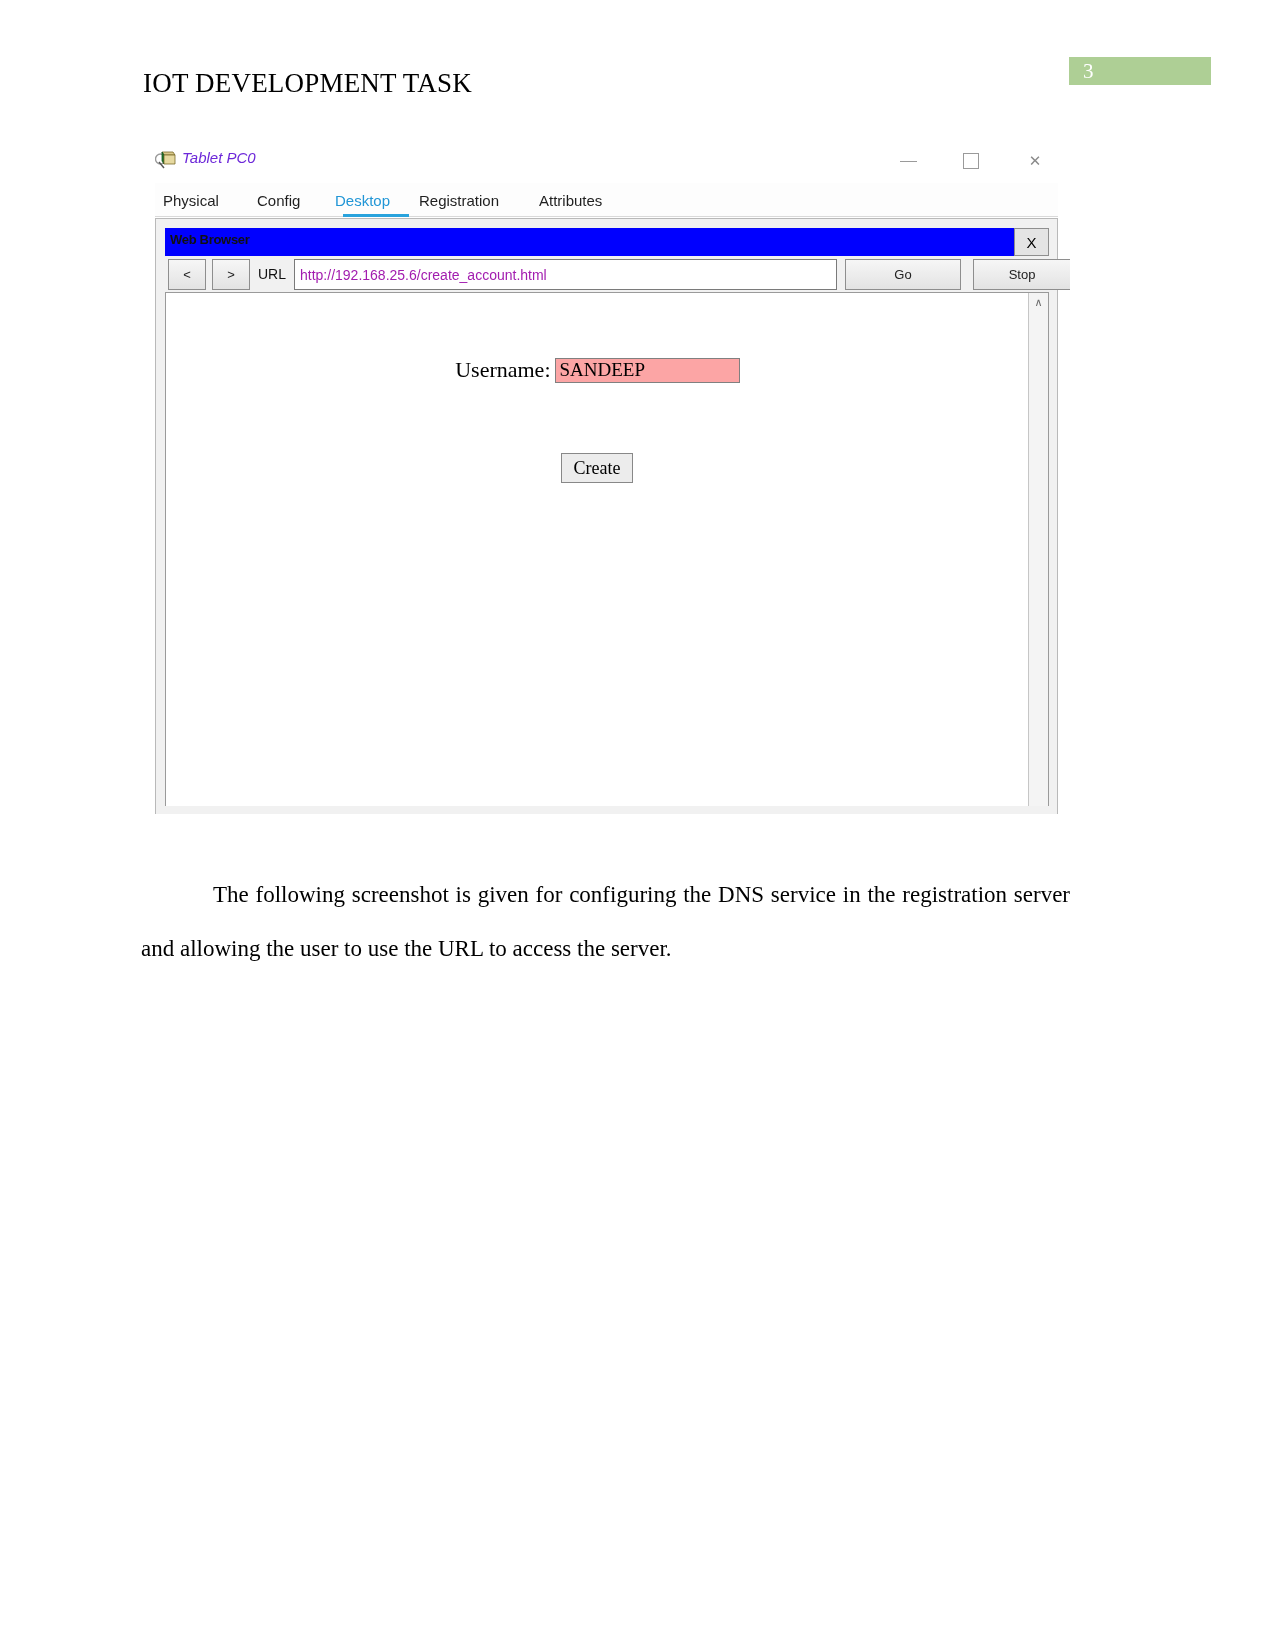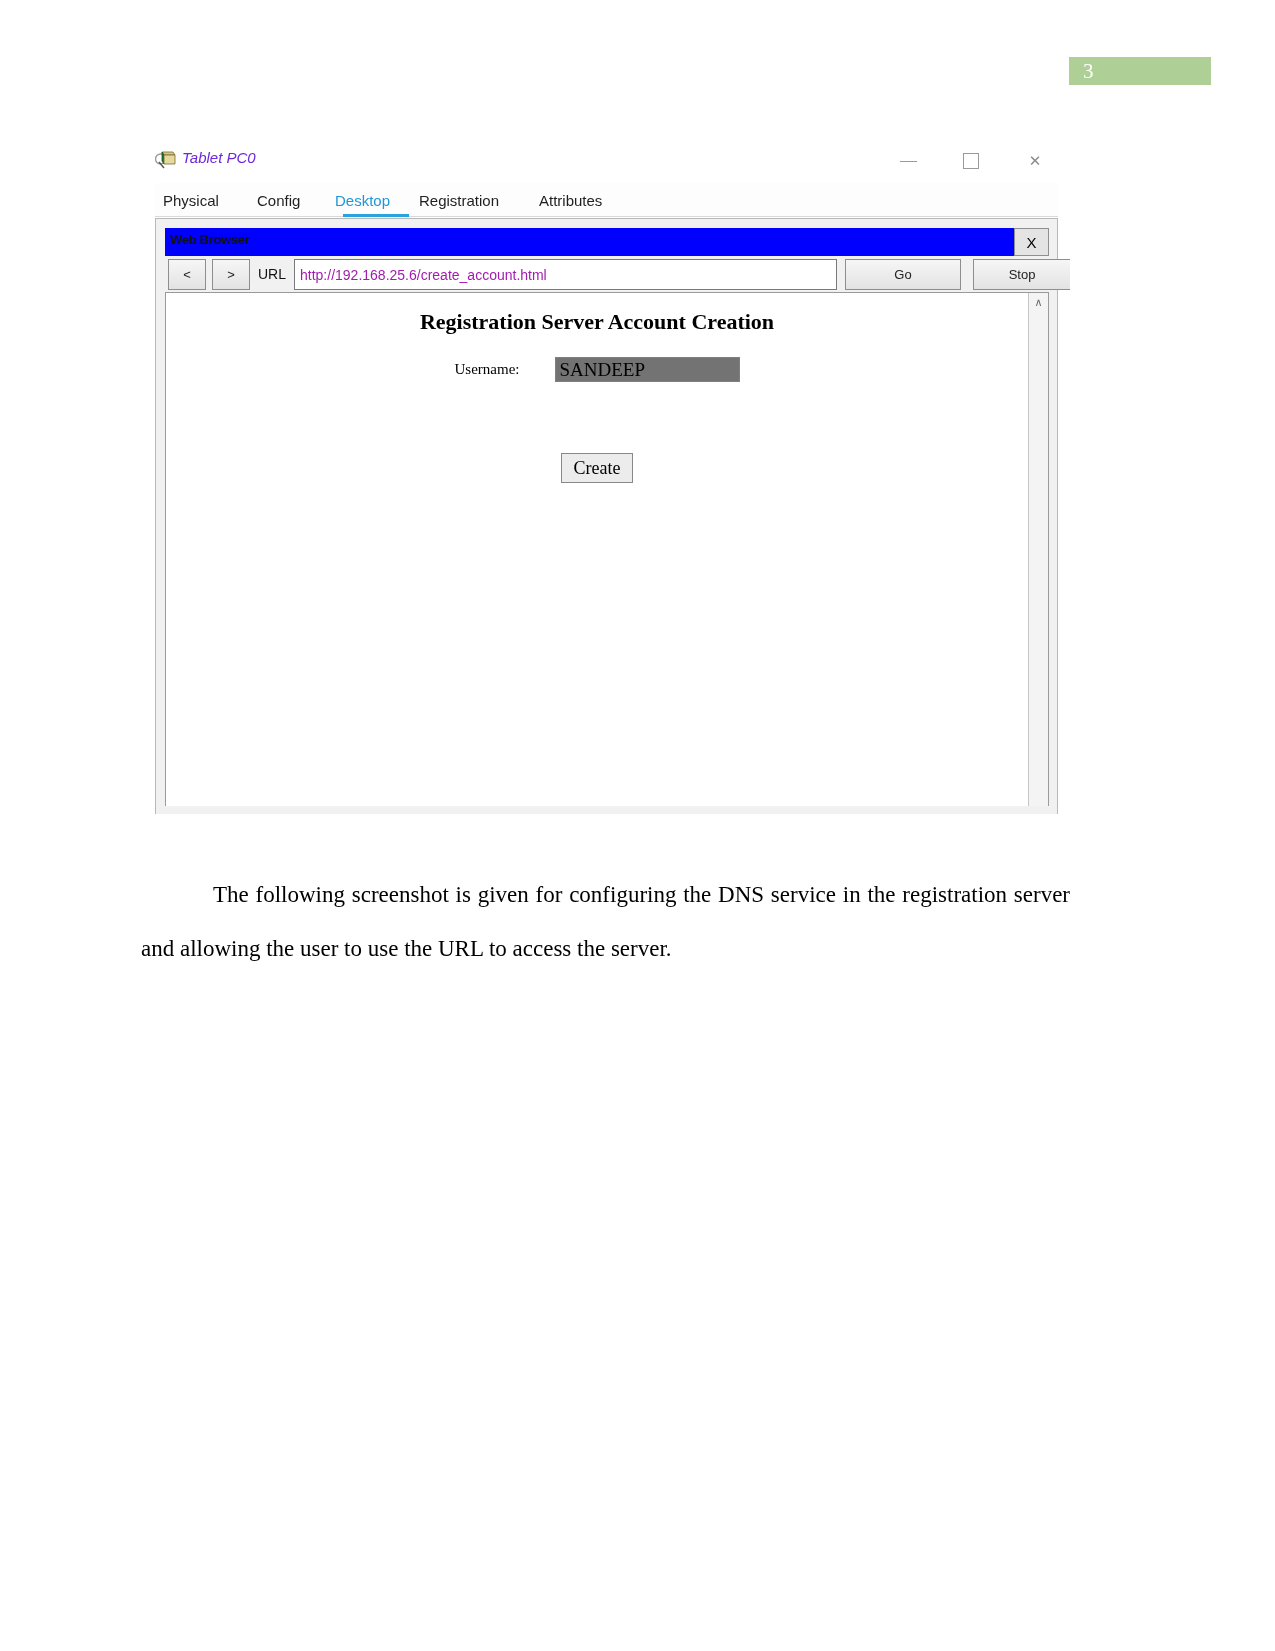--- a/index.html
+++ b/index.html
@@ -186,28 +186,28 @@
     font-family:"Liberation Serif", serif;
   }
   #form-rows {
     position:absolute; left:0; right:0; top:64px;
   }
   .form-row {
     display:flex; align-items:center; justify-content:center;
     margin-bottom:6px;
   }
   .form-label {
-    font-size:15px; color:#000;
-    font-family:"Liberation Serif", serif;
-    text-align:left; width:96px; margin-right:4px;
+    font-size:22px; color:#000;
+    font-family:"Liberation Serif", serif;
+    text-align:right; width:96px; margin-right:4px;
     white-space:nowrap;
   }
   .form-input {
     width:185px; height:25px;
-    background:#737373;
+    background:#fca5a5;
     border:1px solid #808080;
     display:flex; align-items:center;
     padding-left:4px;
     font-size:19px; color:#000;
     font-family:"Liberation Serif", serif;
     white-space:nowrap; overflow:hidden;
   }
   .form-input.pw {
     font-size:13px; letter-spacing:2.5px; color:#000;
   }
@@ -248,20 +248,21 @@
     line-height:54px;
     color:#000;
     text-align:justify;
     text-indent:72px;
   }
 </style>
 </head>
 <body>
 
 <div id="doc-header">
+  <div id="header-title">IOT DEVELOPMENT TASK</div>
   <div id="page-number-badge">
     <span>3</span>
   </div>
 </div>
 
 <div id="screenshot">
 
   <div id="win-titlebar">
     <span id="win-icon">
       <svg width="21" height="20" viewBox="0 0 21 20">
@@ -328,21 +329,20 @@
         <span>Go</span>
       </div>
       <div class="navbtn" id="btn-stop">
         <span>Stop</span>
       </div>
     </div>
 
     <div id="wb-page">
       <div id="page-inner">
 
-        <div id="form-heading">Registration Server Account Creation</div>
 
         <div id="form-rows">
           <div class="form-row">
             <span class="form-label">Username:</span>
             <div class="form-input">
               <span>SANDEEP</span>
             </div>
           </div>
         </div>
 

